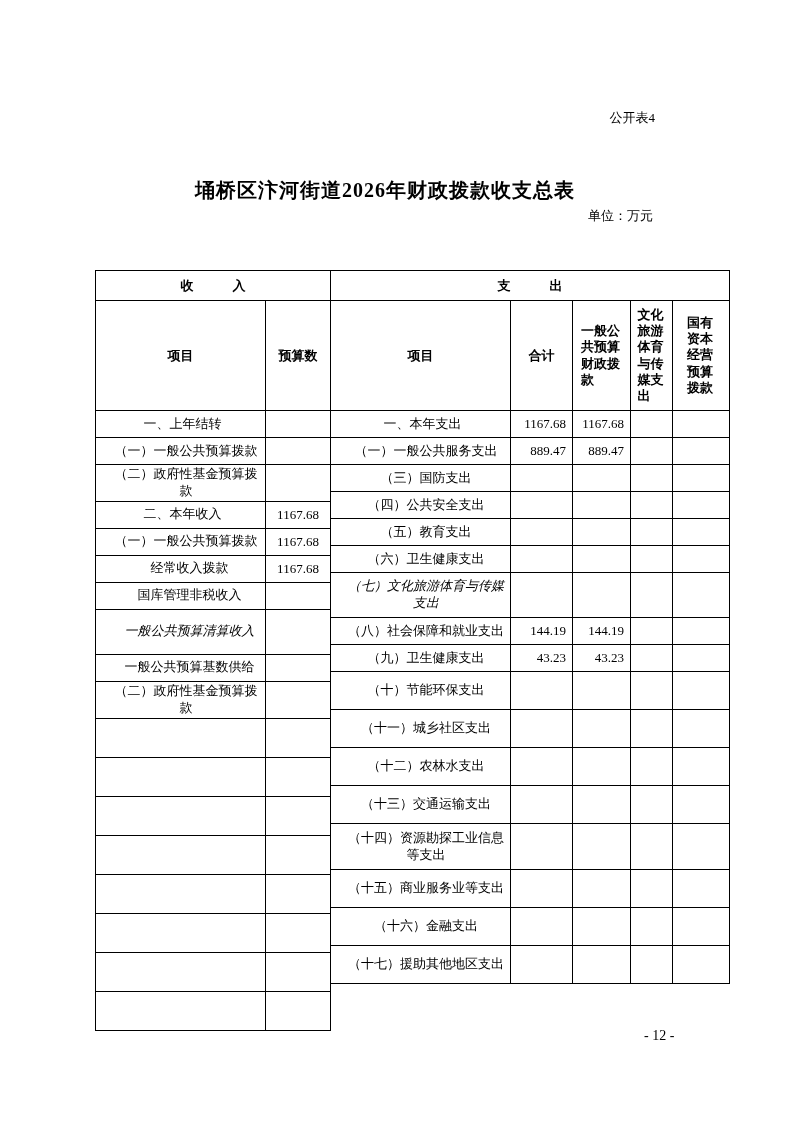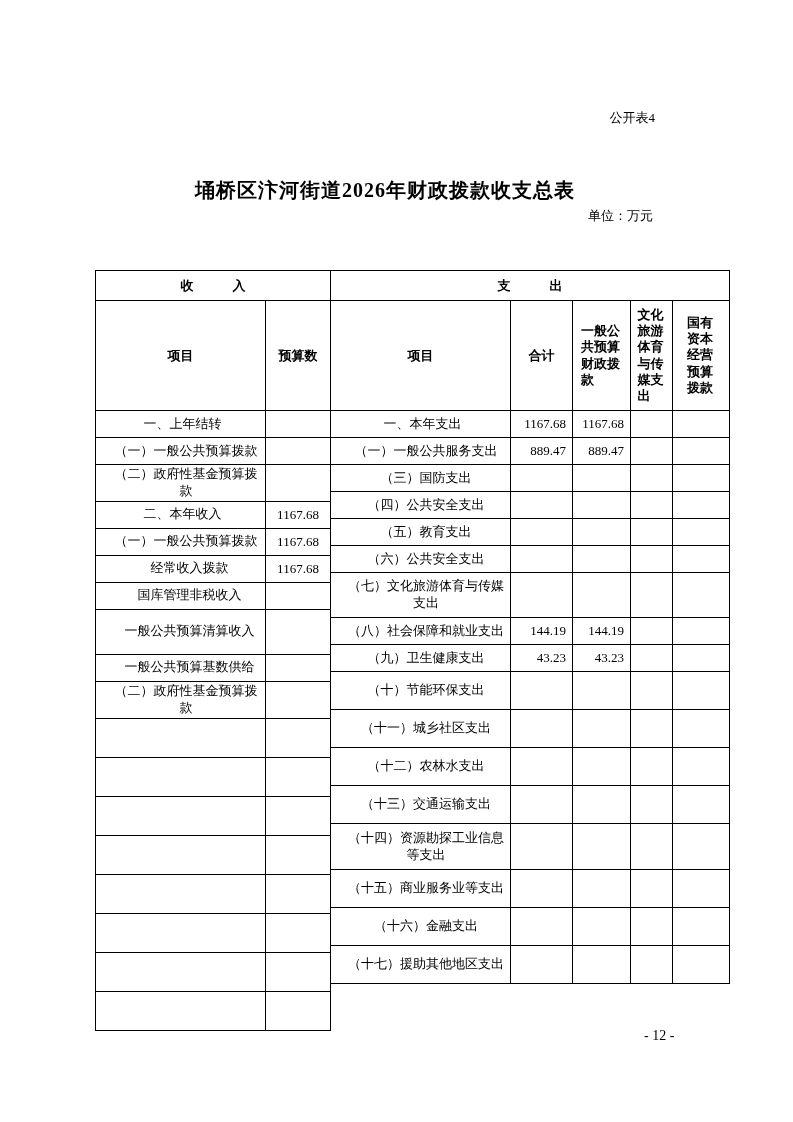--- a/index.html
+++ b/index.html
@@ -39,21 +39,21 @@
     border: 1px solid #000;
     padding: 1px 3px;
     font-size: 13px;
     vertical-align: middle;
     overflow: hidden;
   }
   th { font-weight: bold; text-align: center; }
   tr { height: 27px; }
   tr.hd1 { height: 30px; }
   tr.hd2 { height: 110px; }
-  tr.h45 { height: 45px; }
+  tr.h45 { height: 45px; font-style: italic; }
   tr.h46 { height: 46px; }
   tr.h39 { height: 39px; }
   tr.h38 { height: 38px; }
   td.item { text-align: center; line-height: 1.3; }
   td.item.ind0 { padding-left: 7px; }
   td.item.ind1 { padding-left: 14px; }
   td.item.ind2 { padding-left: 21px; }
   td.num { text-align: right; padding-right: 6px; }
   td.val { text-align: center; }
   .wrap3 { display: inline-block; width: 41px; line-height: 1.25; text-align: left; }
@@ -204,21 +204,21 @@
       <td class="num"></td>
     </tr>
     <tr>
       <td class="item ind1">（五）教育支出</td>
       <td class="num"></td>
       <td class="num"></td>
       <td class="num"></td>
       <td class="num"></td>
     </tr>
     <tr>
-      <td class="item ind1">（六）公共安全支出</td>
+      <td class="item ind1">（六）卫生健康支出</td>
       <td class="num"></td>
       <td class="num"></td>
       <td class="num"></td>
       <td class="num"></td>
     </tr>
     <tr class="h45">
       <td class="item ind1">（七）文化旅游体育与传媒支出</td>
       <td class="num"></td>
       <td class="num"></td>
       <td class="num"></td>

